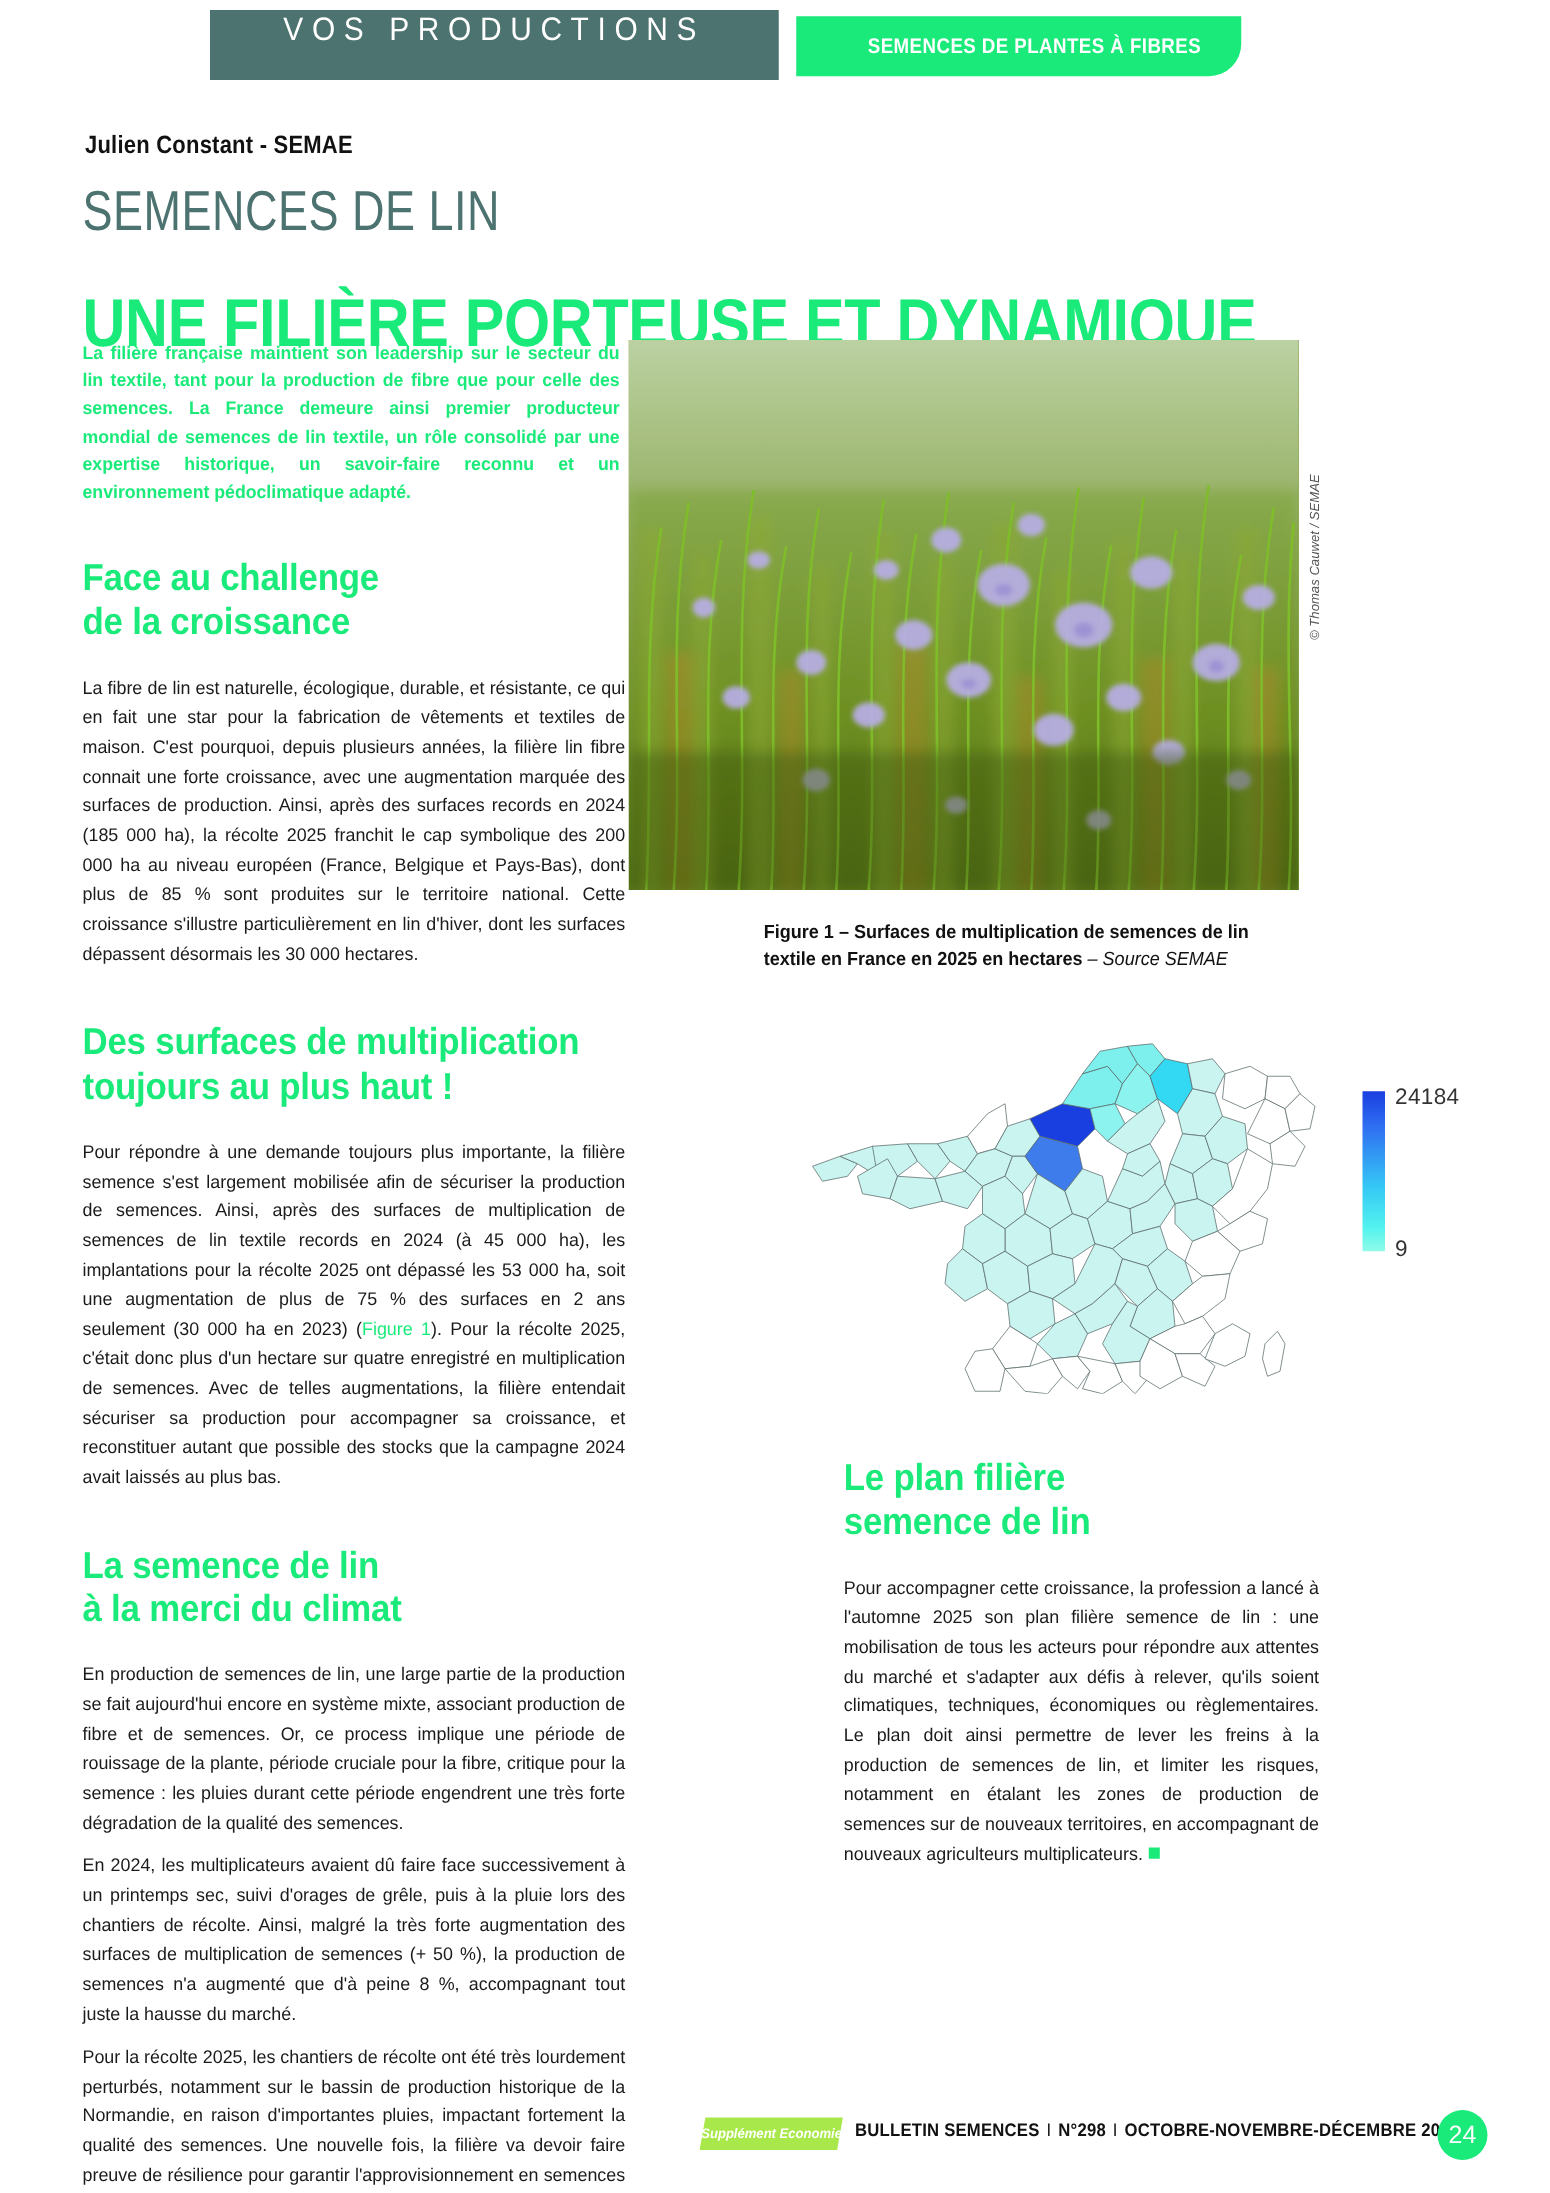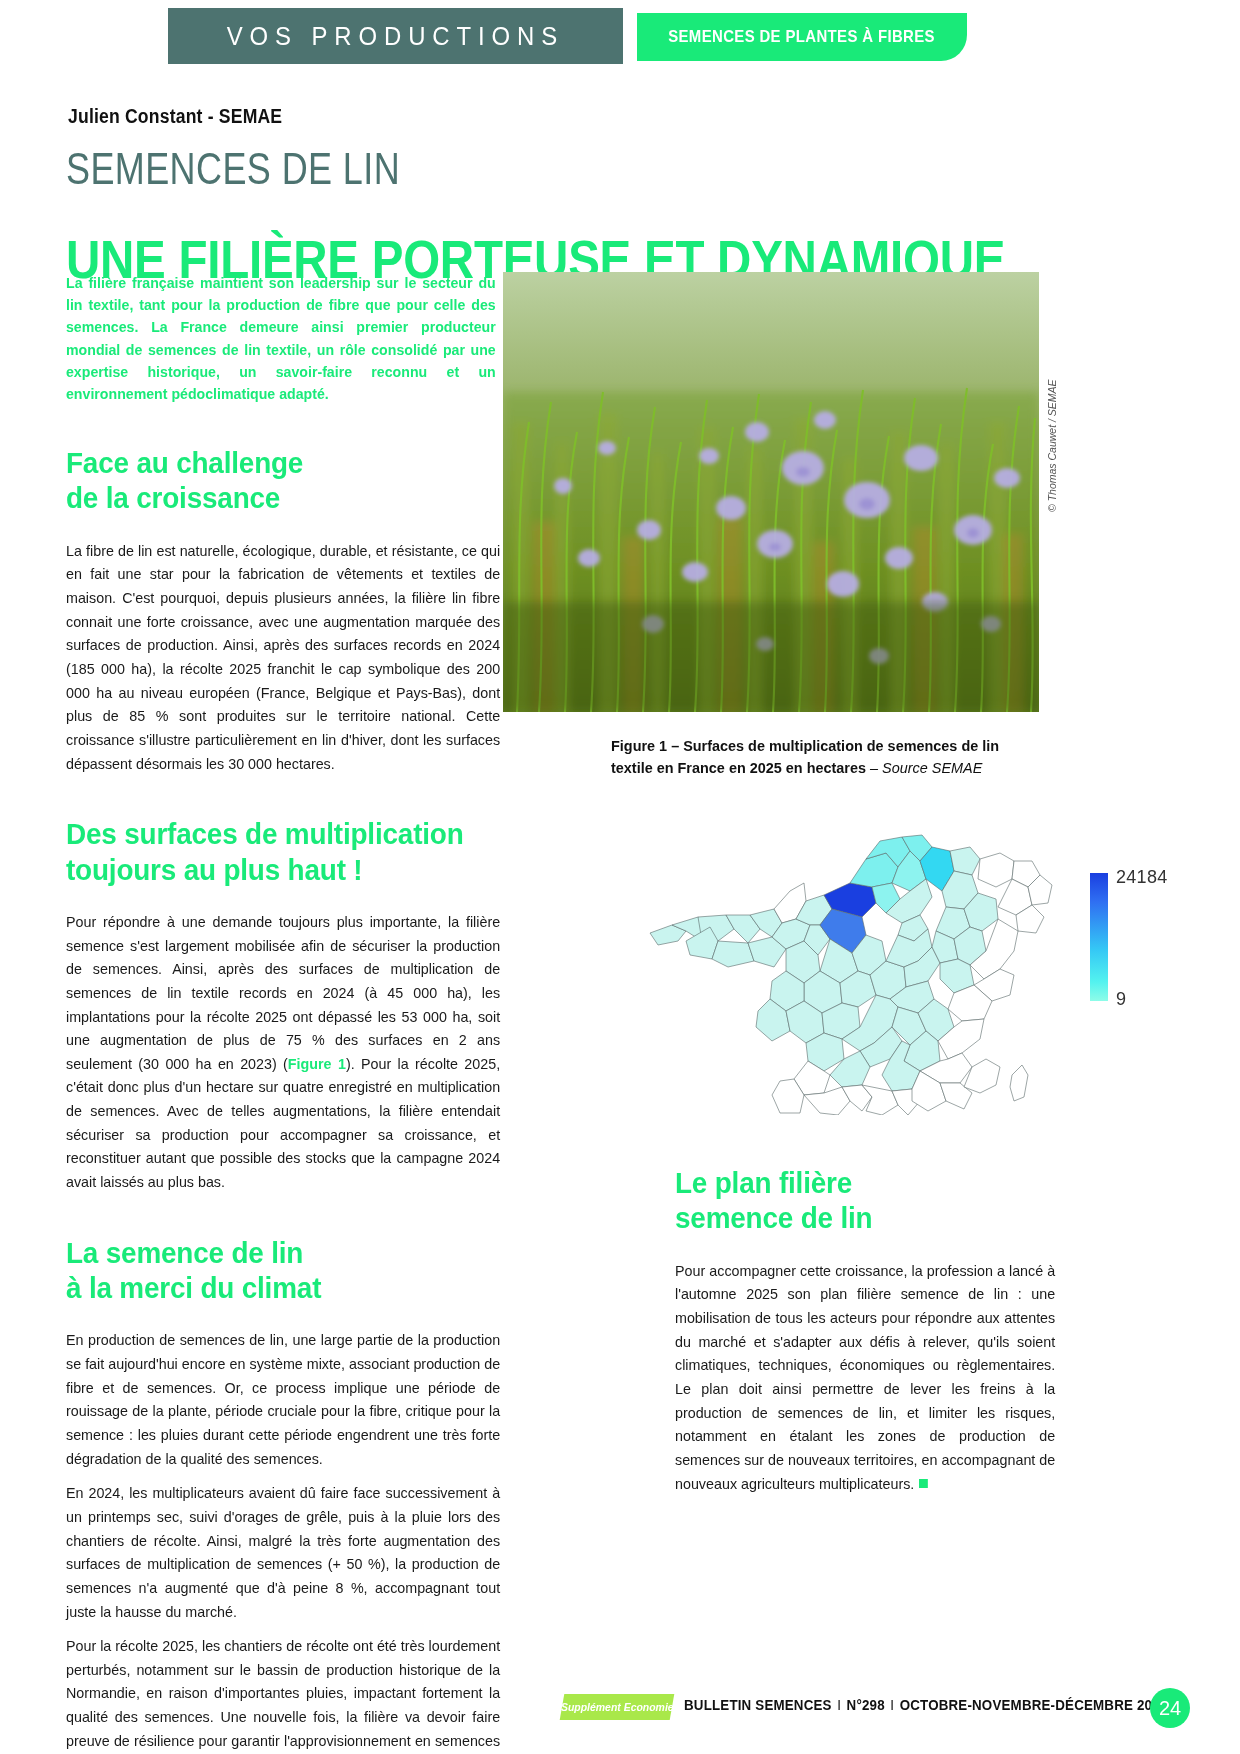--- a/index.html
+++ b/index.html
@@ -12,33 +12,33 @@
     position:relative;
     overflow:hidden;
   }
   .page{position:relative;width:1240px;height:1754px;}
 
   
   .banner-row{position:absolute;left:0;top:8px;width:1240px;height:56px;}
   .banner-dark{
     position:absolute;left:168px;top:0;width:455px;height:56px;
     background:#4d7370;
-    display:flex;align-items:center;justify-content:center;
+    display:flex;justify-content:center;
   }
   .banner-dark span{
     color:#ffffff;font-weight:400;font-size:26px;
     letter-spacing:7.5px;
     font-family:"Liberation Sans", sans-serif;
     transform:scaleX(.92);
   }
   .banner-green{
     position:absolute;left:637px;top:5px;width:330px;height:48px;
     background:#19ea79;
     border-bottom-right-radius:26px;
-    display:flex;align-items:center;justify-content:center;
+    display:flex;align-items:center;justify-content:center;padding-left:26px;
   }
   .banner-green span{
     color:#ffffff;font-weight:bold;font-size:17px;letter-spacing:.4px;
     transform:scaleX(.88);
     white-space:nowrap;
   }
 
   
   .byline{
     position:absolute;left:68px;top:105px;
@@ -71,21 +71,21 @@
     color:#19ea79;font-weight:bold;font-size:30px;line-height:1.18;
     margin:0;letter-spacing:-.2px;
     transform:scaleX(.93);transform-origin:left center;
   }
   p.body{
     color:#1a1a1a;font-size:14.6px;line-height:1.62;
     text-align:justify;margin:0 0 11px 0;
     transform:scaleX(.98);transform-origin:left top;
   }
   p.body.last{margin-bottom:0;}
-  .figref{color:#19ea79;font-weight:bold;}
+  .figref{color:#19ea79;font-weight:normal;}
   .endmark{
     display:inline-block;width:9px;height:9px;background:#19ea79;
     margin-left:5px;vertical-align:1px;
   }
 
   .block-gap-1{height:40px;}
   .block-gap-2{height:24px;}
 
   
   .photo{

